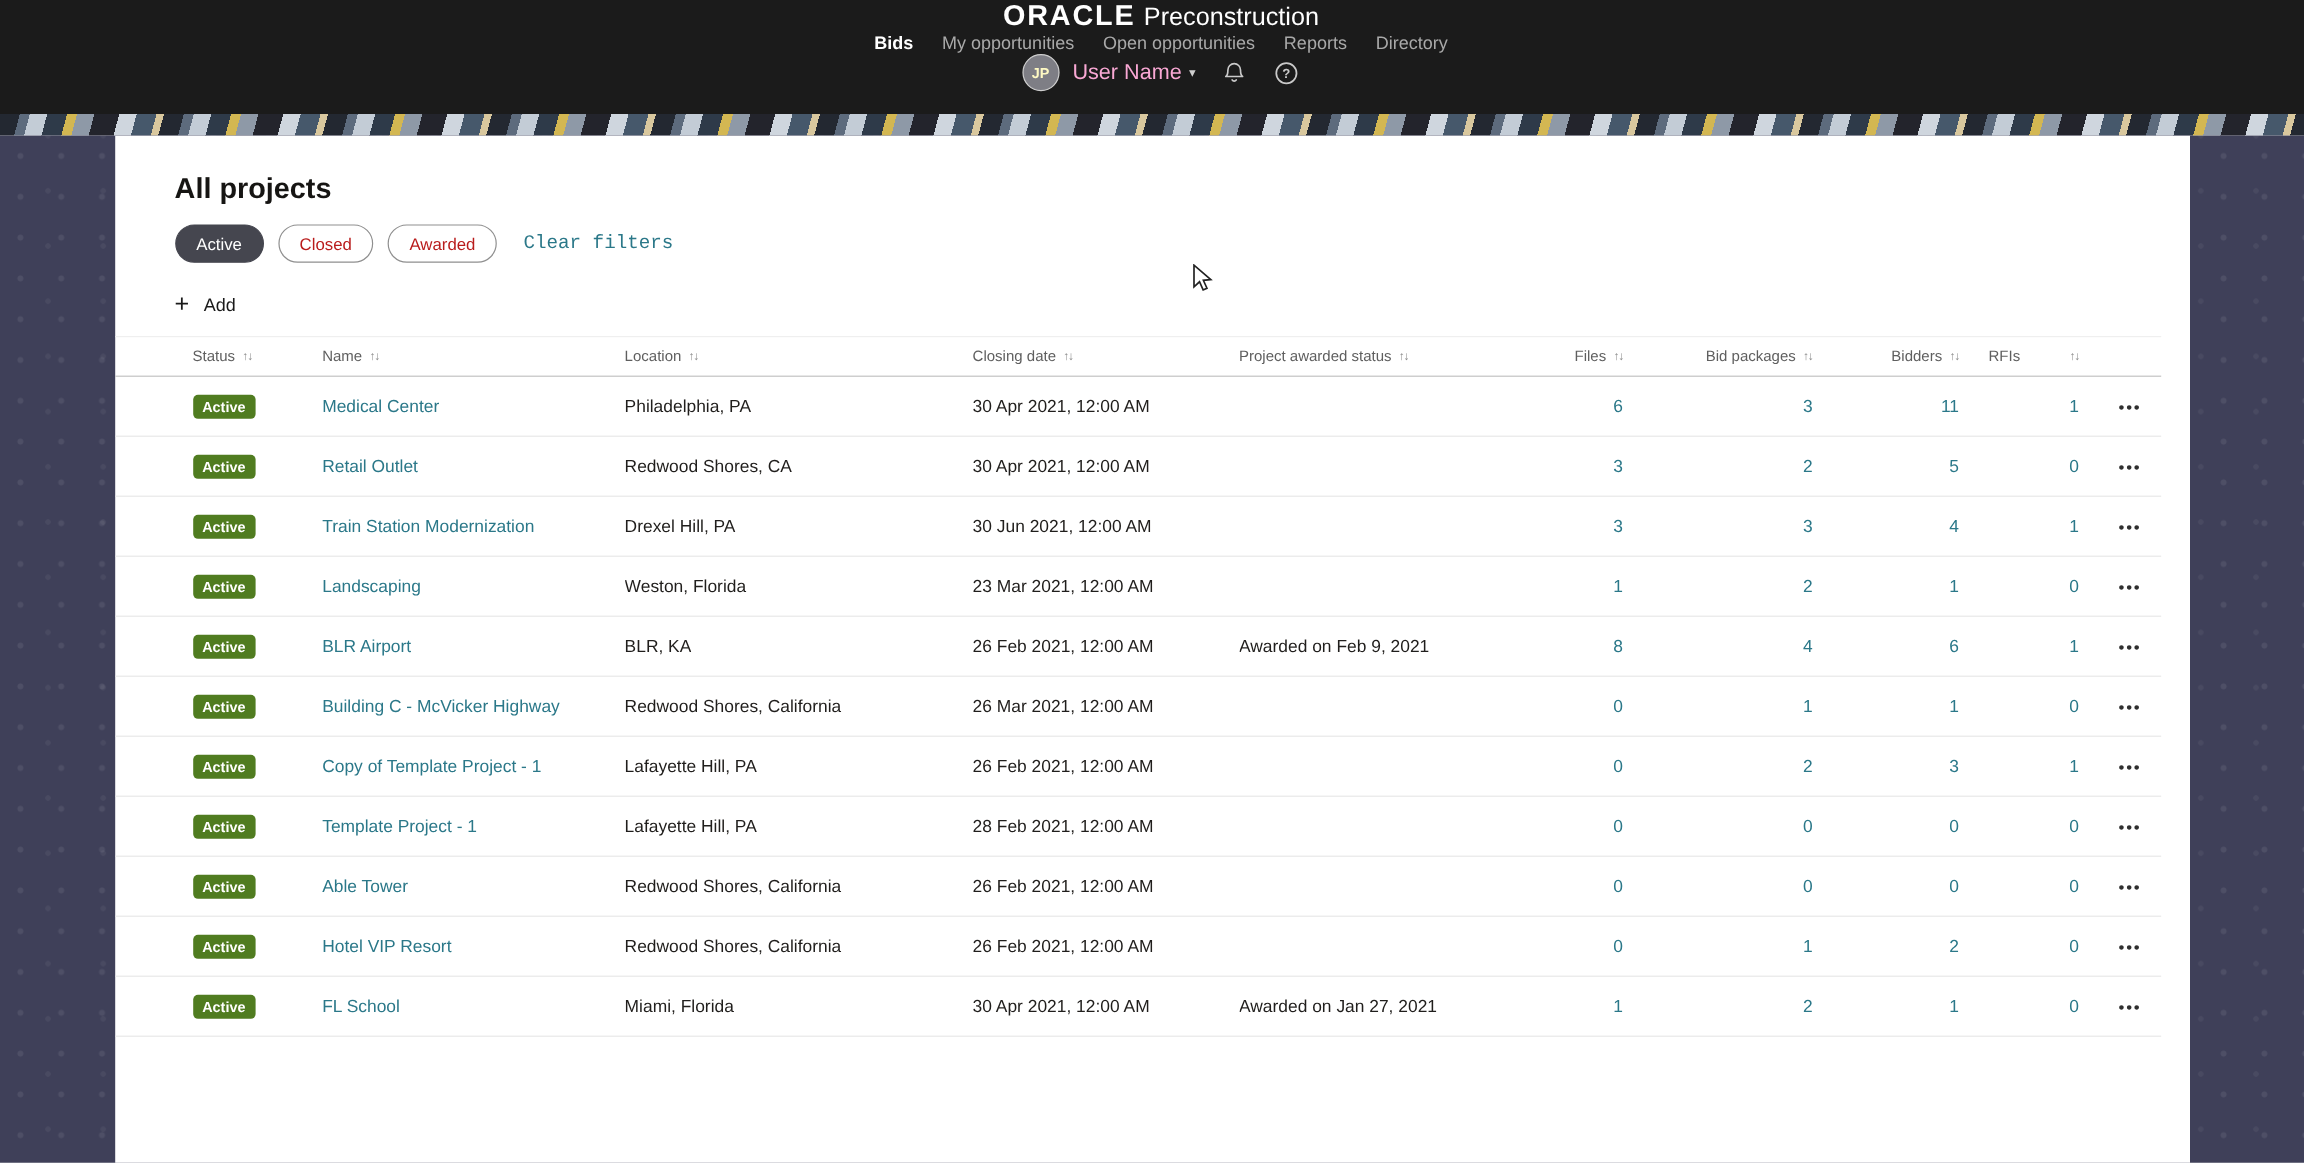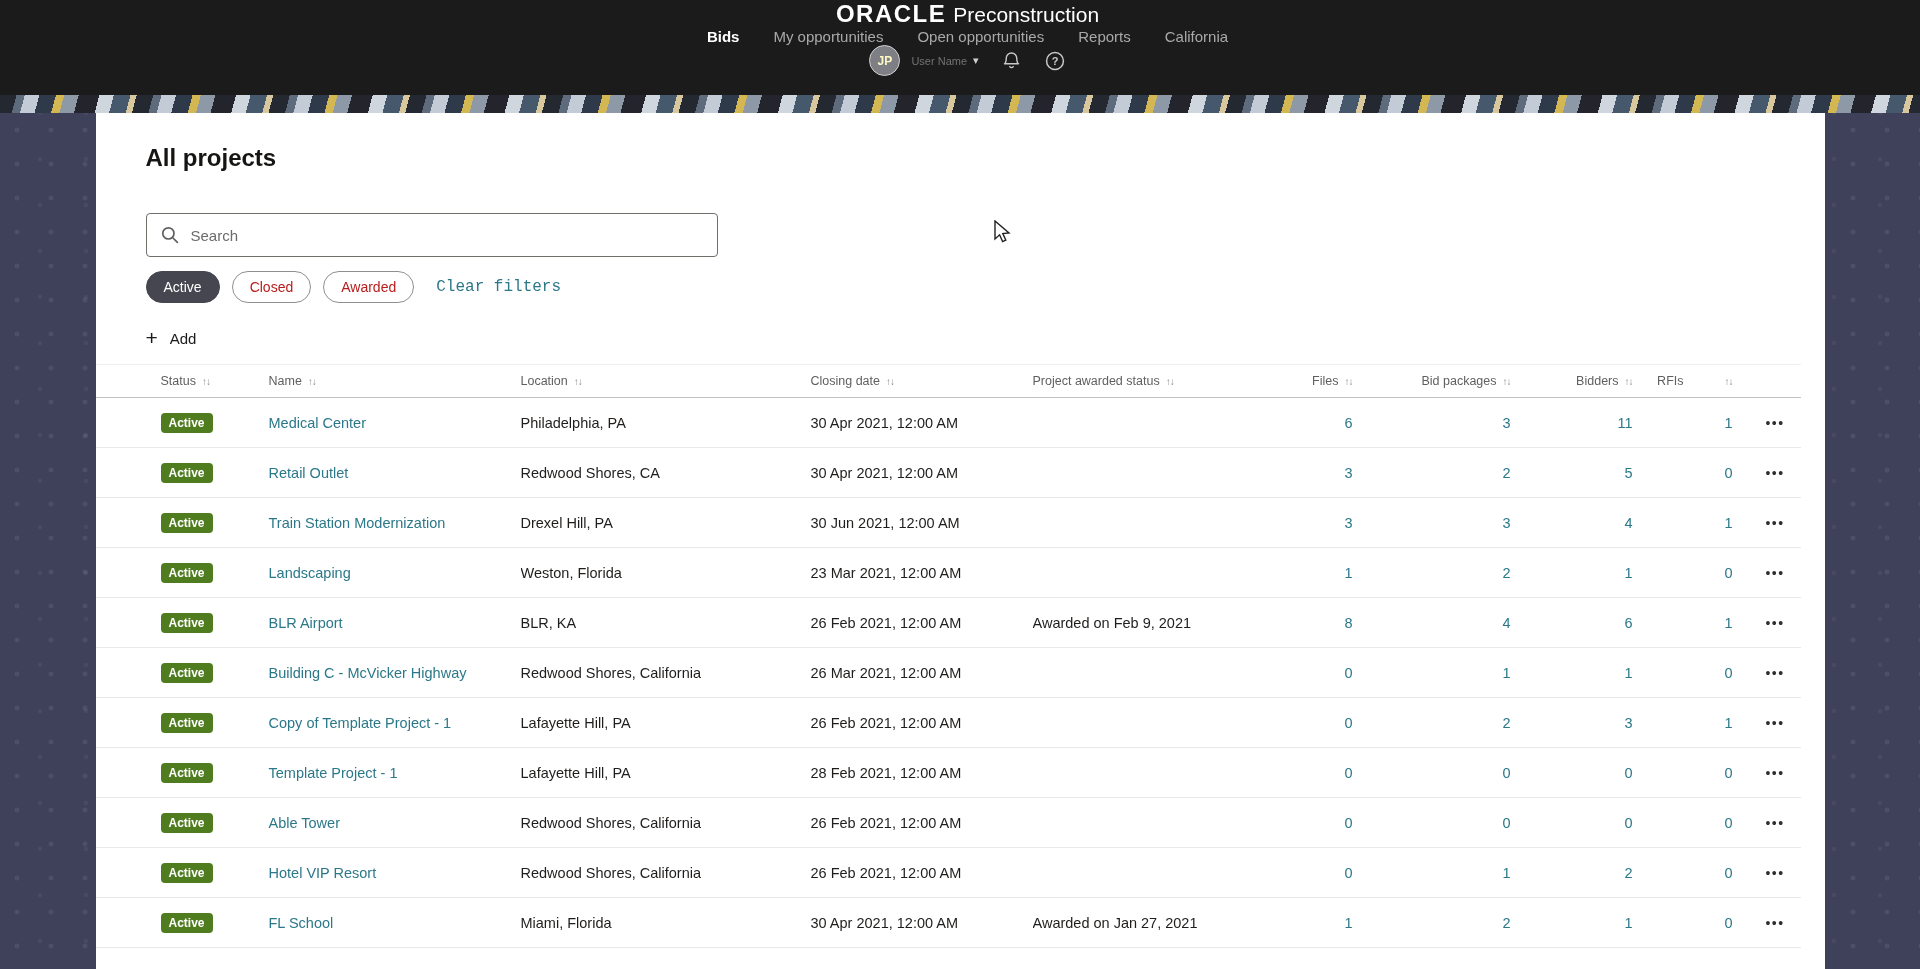--- a/index.html
+++ b/index.html
@@ -15,33 +15,33 @@
     height:95px;
     background: var(--header-bg, #1b1b1b);
     display:flex;
     align-items:center;
     padding:0 130px 0 145px;
     flex-direction:column;
   }
   .logo { display:flex; align-items:baseline; white-space:nowrap; }
   .logo .brand { color:#fff; font-weight:800; font-size:24px; letter-spacing:1.5px; }
   .logo .product { color:#fff; font-weight:400; font-size:21px; margin-left:7px; }
-  .mainnav { display:flex; gap:34px; margin:0 auto;align-items:flex-end; }
+  .mainnav { display:flex; gap:24px; margin:0 auto;align-items:flex-end; }
   .nav-item { font-size:15px; color:#a9a9a9; cursor:pointer; text-decoration:none; white-space:nowrap; }
   .nav-item.active { color:#ffffff; font-weight:700; }
   .nav-right { display:flex; align-items:center; }
   .avatar {
     width:31px; height:31px; border-radius:50%;
     background:#7e7e85; border:1px solid #cfcfcf;
     color:#fef9c3; font-size:12px; font-weight:700;
     display:flex; align-items:center; justify-content:center;
     cursor:pointer;
   }
   .user-menu { display:flex; align-items:center; margin-left:11px; cursor:pointer; }
-  .user-name { color:#737373; font-size:11px; }
+  .user-name { color:#f9a8d4; font-size:18px; }
   .caret { color:#cfcfcf; font-size:11px; margin-left:6px; }
   .icon-btn { margin-left:22px; cursor:pointer; display:flex; align-items:center; }
   .icon-btn svg { display:block; }
 
   
   .banner {
     height:18px;
     background: repeating-linear-gradient(105deg,
       #232831 0px 16px,
       #5d6b7d 16px 24px,
@@ -156,21 +156,21 @@
 <header class="topnav">
   <div class="logo">
     <span class="brand">ORACLE</span>
     <span class="product">Preconstruction</span>
   </div>
   <nav class="mainnav" id="main-nav">
       <a class="nav-item active">Bids</a>
       <a class="nav-item">My opportunities</a>
       <a class="nav-item">Open opportunities</a>
       <a class="nav-item">Reports</a>
-      <a class="nav-item">California</a>
+      <a class="nav-item">Directory</a>
     </nav>
   <div class="nav-right">
     <div class="avatar">JP</div>
     <div class="user-menu">
       <span class="user-name">User Name</span>
       <span class="caret">▾</span>
     </div>
     <span class="icon-btn">
       <svg width="21" height="21" viewBox="0 0 24 24" fill="none" stroke="#c9c9c9" stroke-width="1.6" stroke-linecap="round" stroke-linejoin="round">
         <path d="M6 9.5a6 6 0 1 1 12 0c0 5 2 6.2 2 6.2H4s2-1.2 2-6.2z"></path>
@@ -186,29 +186,20 @@
   </div>
 </header>
 
 <div class="banner"></div>
 
 <div class="page-bg">
   <main class="card">
     <div class="card-inner">
       <h1 class="page-title">All projects</h1>
 
-      <div class="search-box">
-        <span class="search-icon">
-          <svg width="20" height="20" viewBox="0 0 20 20" fill="none" stroke="#5f5f5f" stroke-width="1.7" stroke-linecap="round">
-            <circle cx="8.4" cy="8.4" r="5.6"></circle>
-            <line x1="13" y1="13" x2="17.4" y2="17.4"></line>
-          </svg>
-        </span>
-        <input type="text" placeholder="Search" style="">
-      </div>
 
       <div class="filter-row">
         <div class="chips" id="chips">
             <button class="chip selected">Active</button>
             <button class="chip">Closed</button>
             <button class="chip">Awarded</button>
           </div>
         <a class="clear-link">Clear filters</a>
       </div>
 

